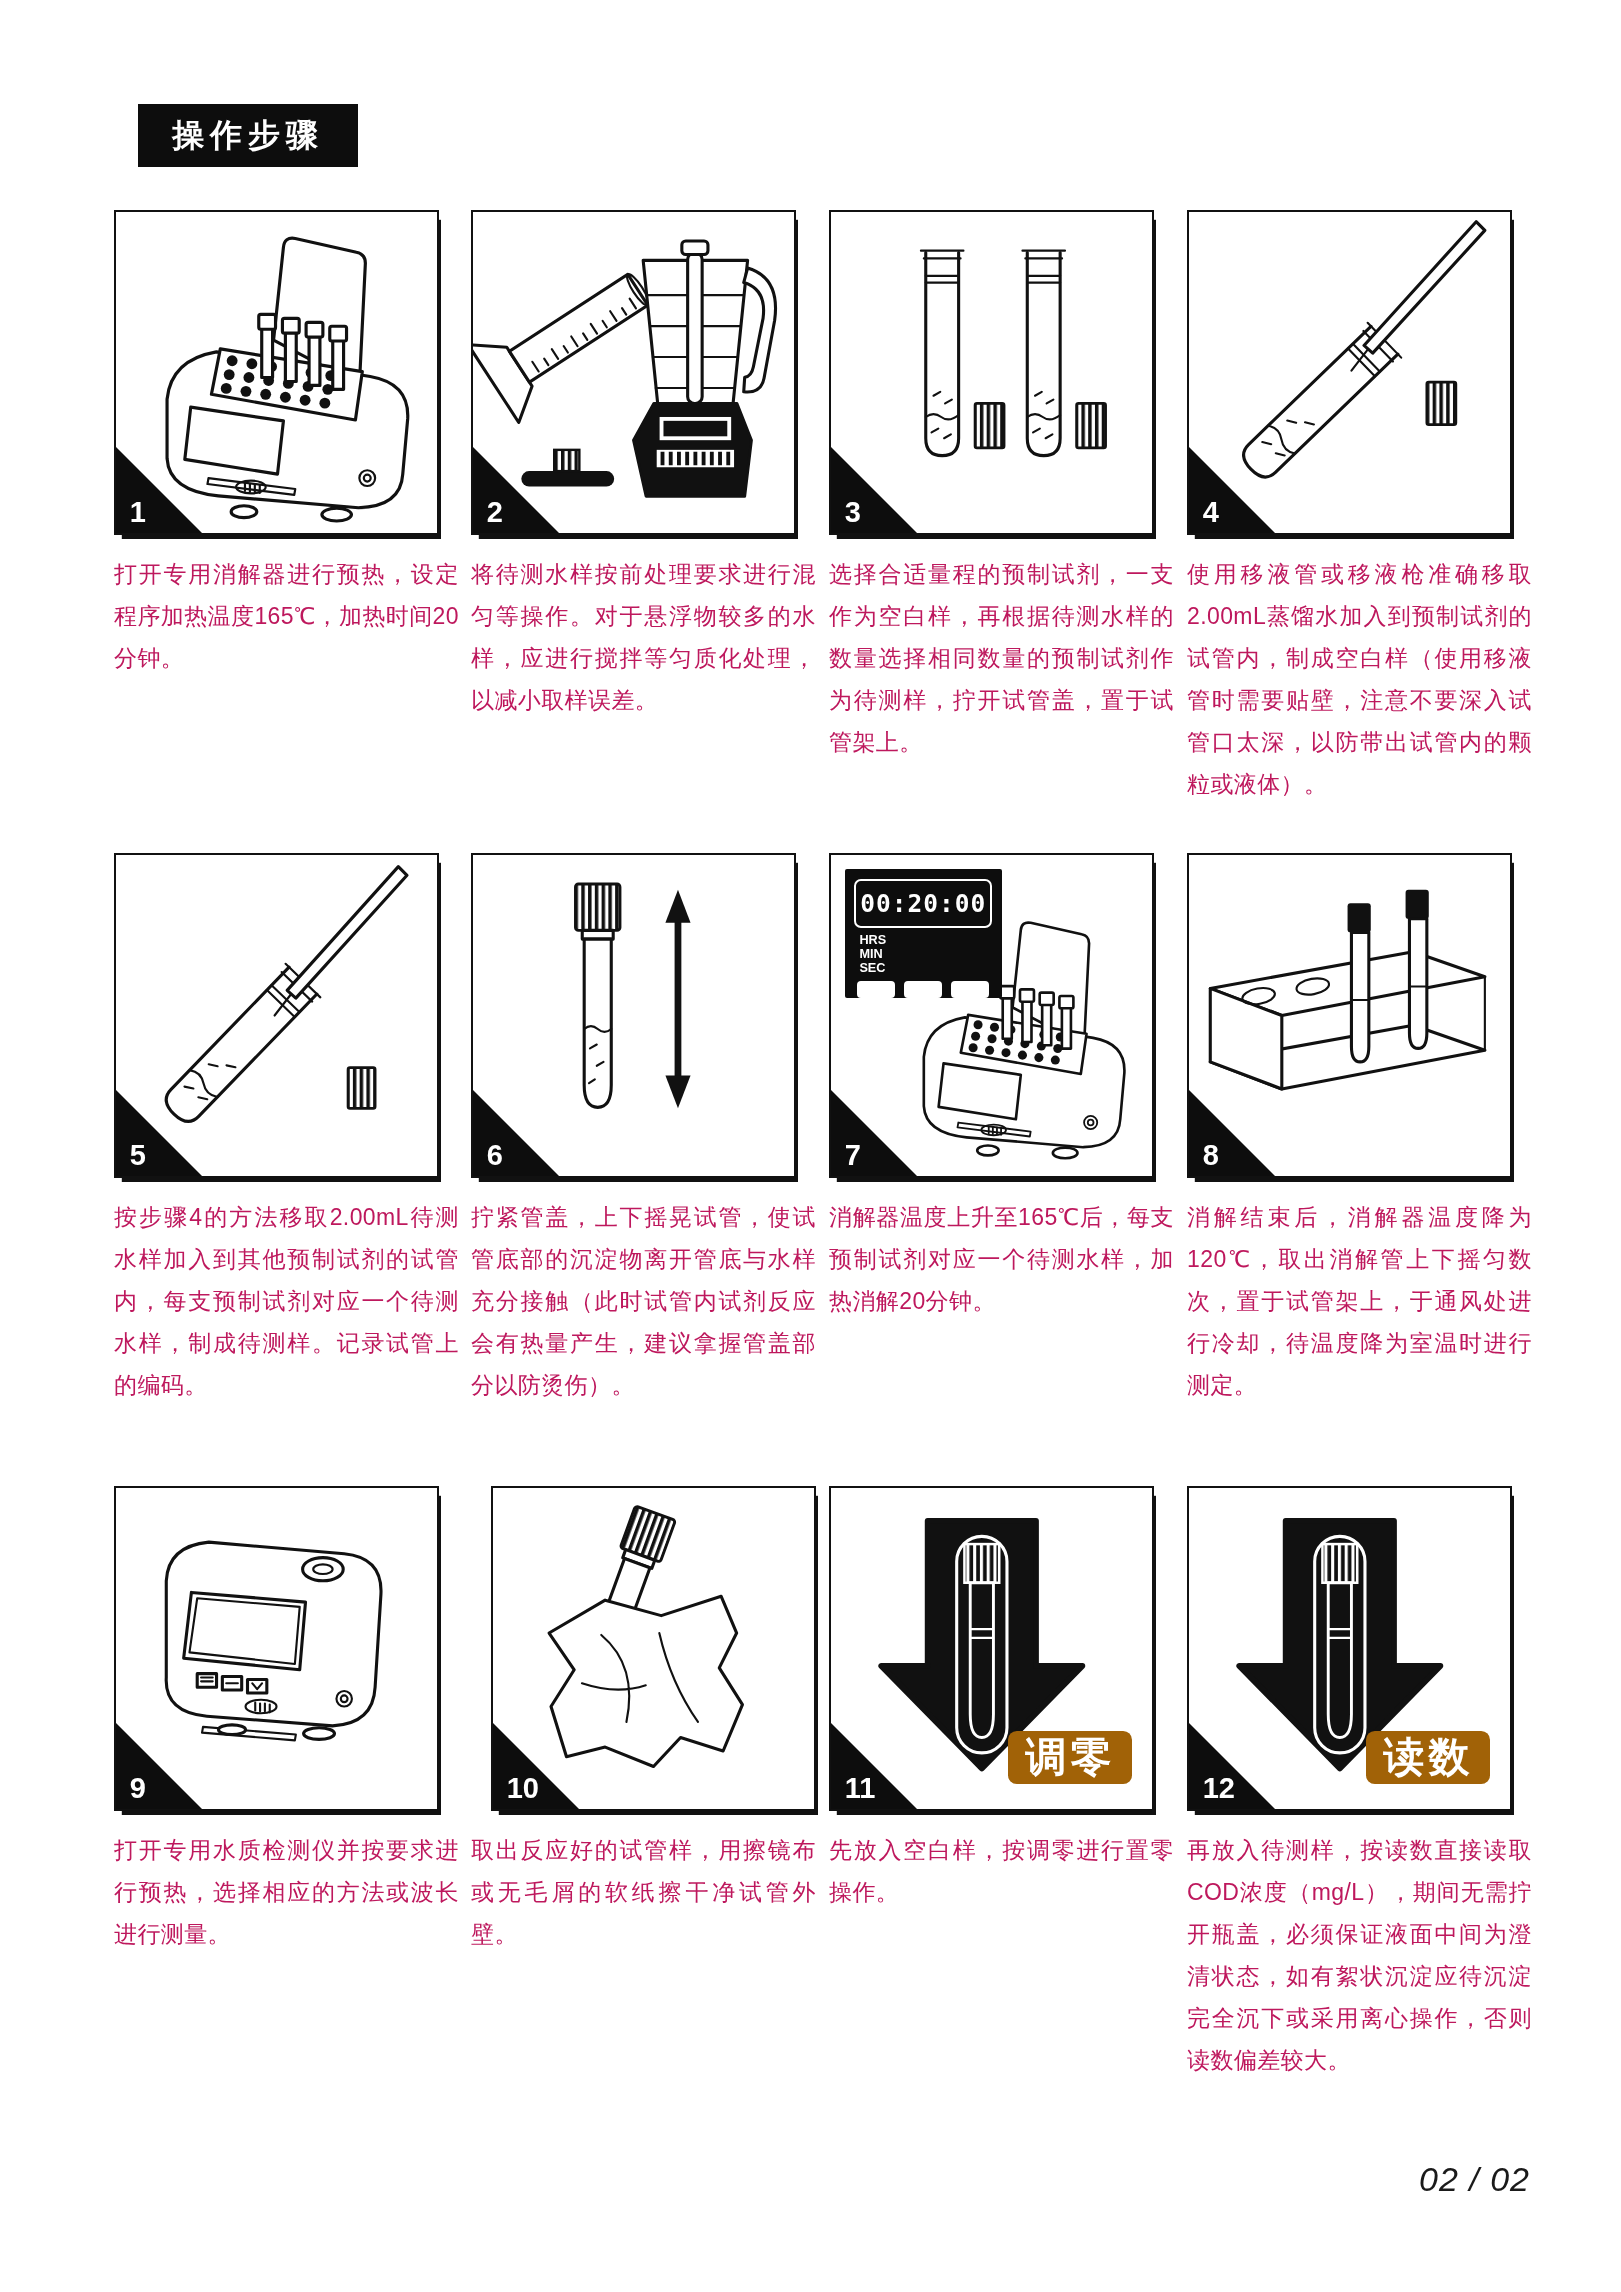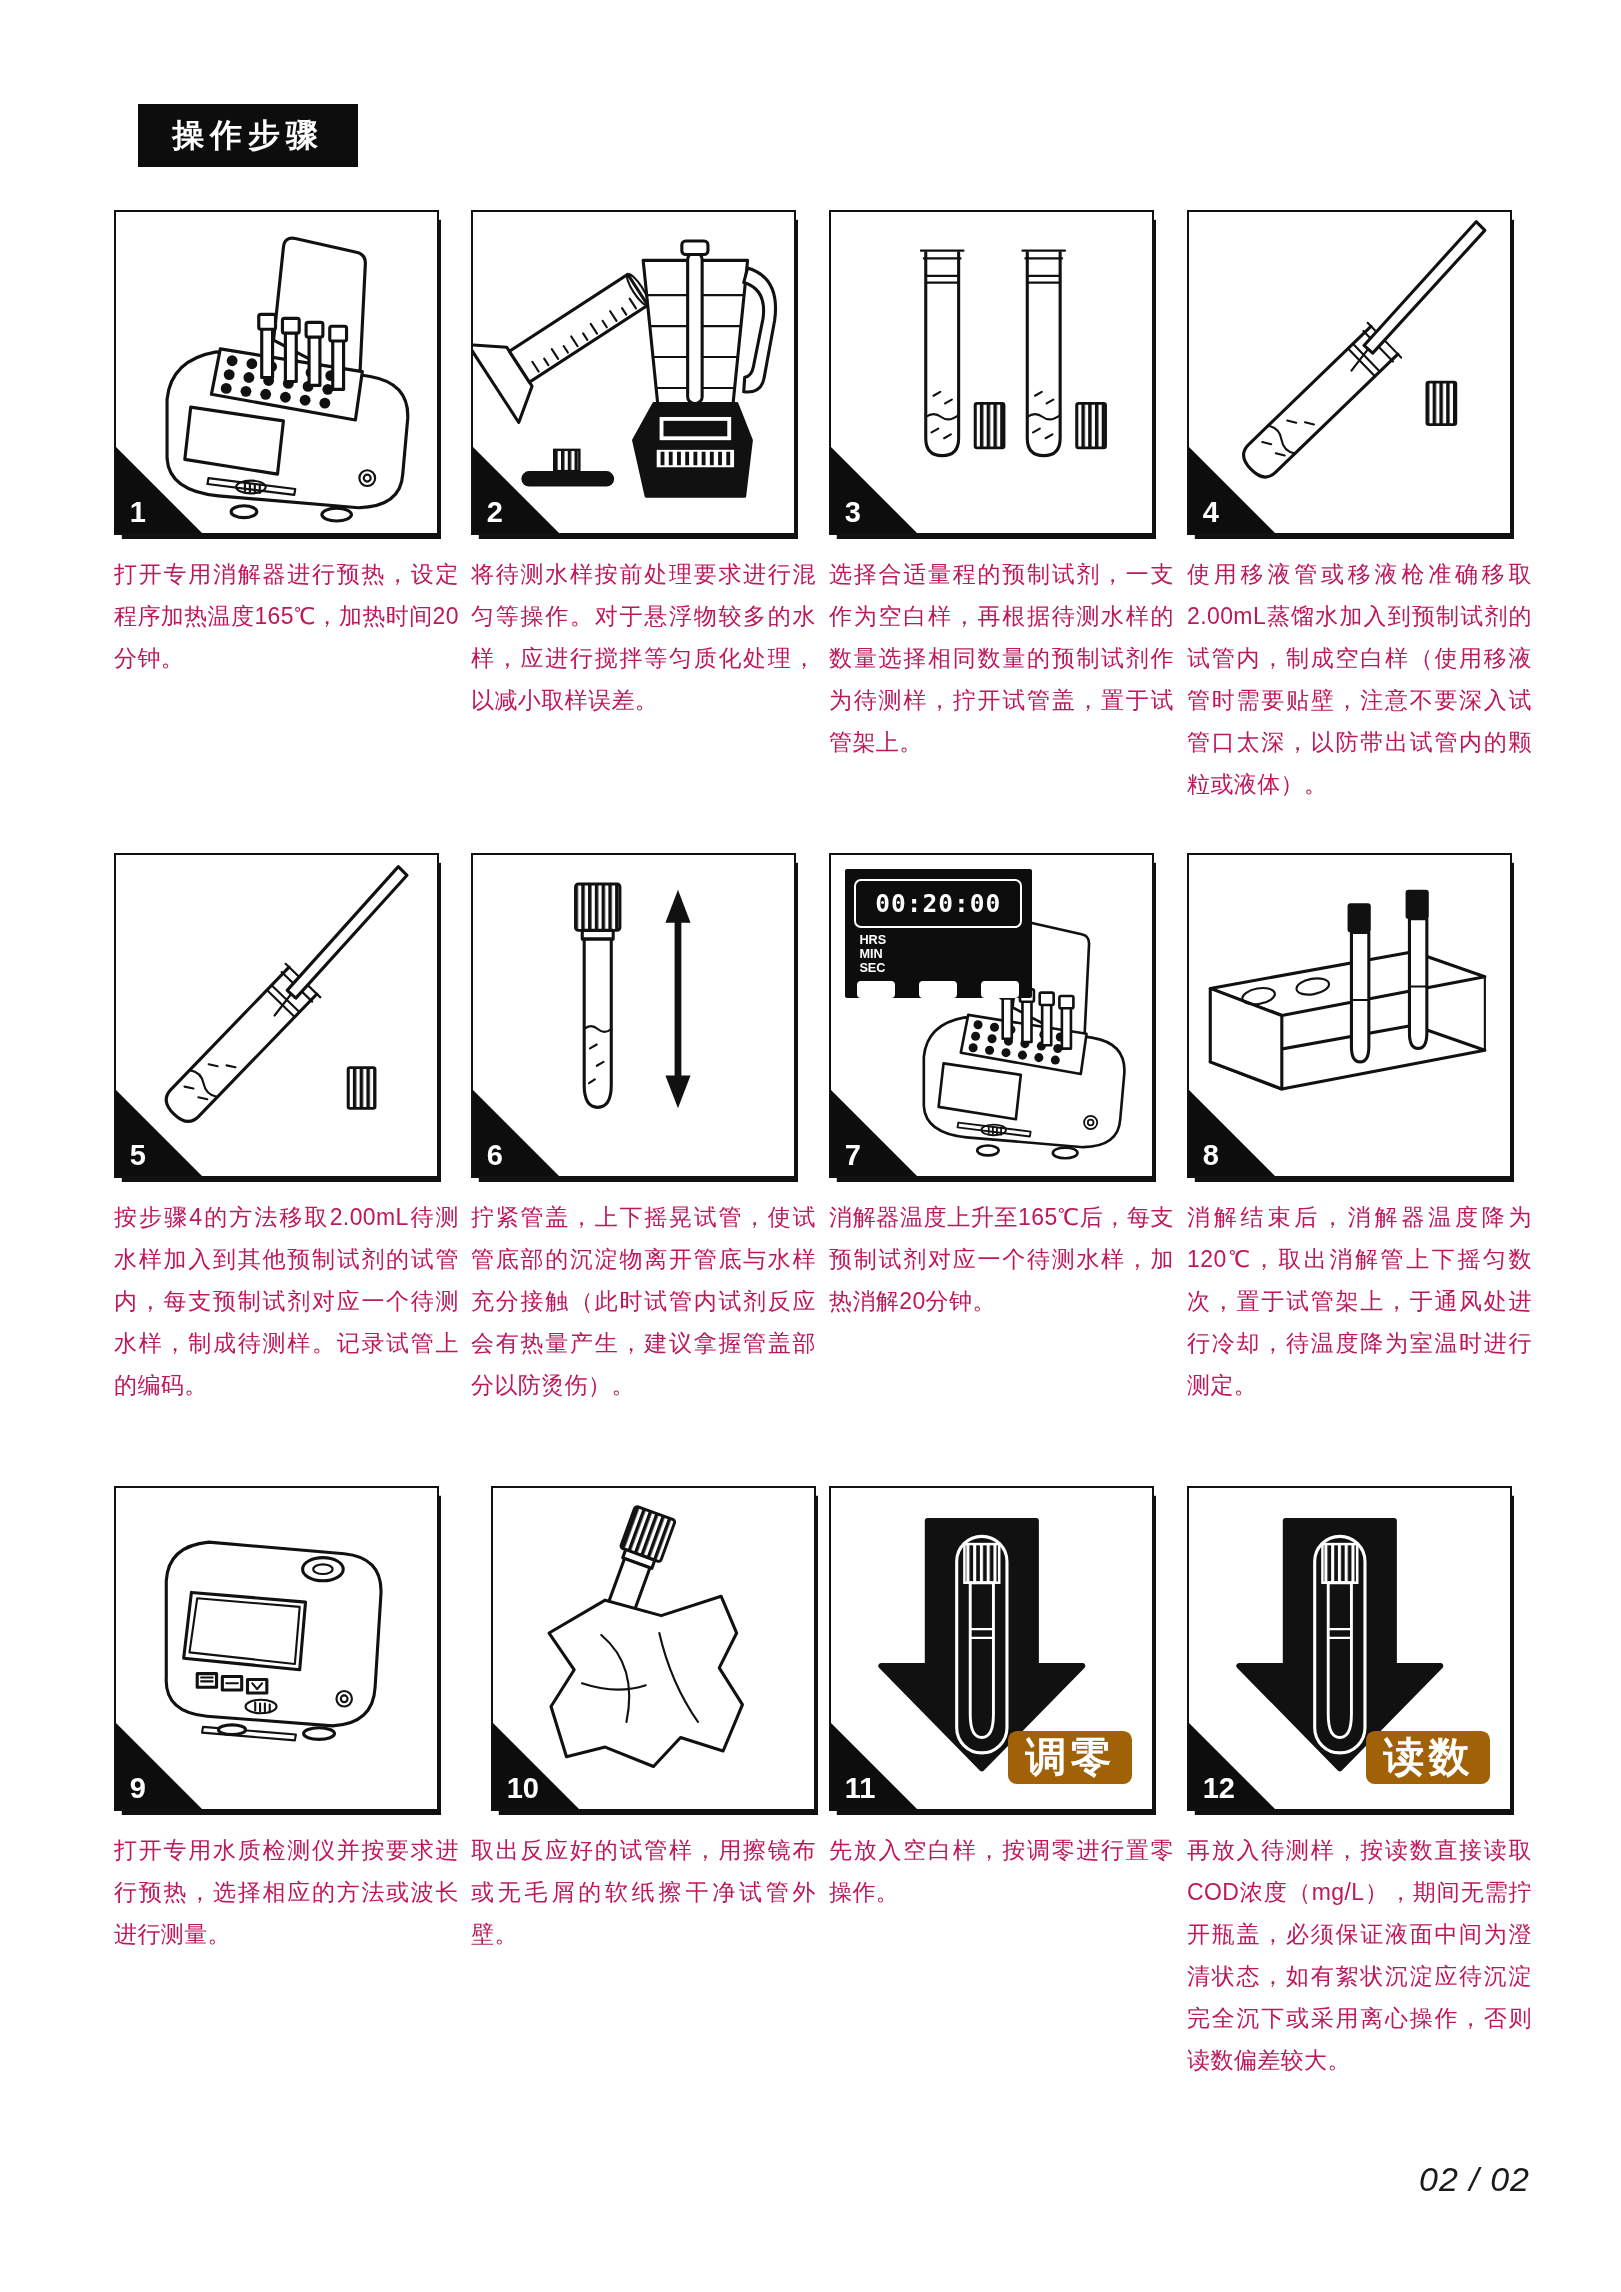--- a/index.html
+++ b/index.html
@@ -10,21 +10,21 @@
   .cell{position:absolute;width:325px;height:325px;border:2.9px solid #111;box-sizing:border-box;background:#fff;
         box-shadow:4.9px 6.9px 0 -2.9px #111;}
   .cell svg{position:absolute;left:0;top:0;width:100%;height:100%;}
   .badge{position:absolute;left:0;bottom:0;width:86px;height:86px;background:#0d0d0d;
          clip-path:polygon(0 0,100% 100%,0 100%);}
   .badge span{position:absolute;left:13.7px;bottom:3.9px;color:#fff;font-weight:bold;font-size:29px;}
   .txt{position:absolute;width:345px;font-size:23px;line-height:42px;text-align:justify;
        letter-spacing:0.4px;color:#be185d;}
   .pagenum{position:absolute;left:1419px;top:2160px;font-size:34px;font-style:italic;color:#1a1a1a;letter-spacing:1px;}
   
-  .timer{position:absolute;left:13.7px;top:13.7px;width:187px;height:129px;background:#0d0d0d;border-radius:2px;z-index:2;}
+  .timer{position:absolute;left:13.7px;top:13.7px;width:157px;height:129px;background:#0d0d0d;border-radius:2px;z-index:2;}
   .tdisp{margin:10.8px 9.8px 0;height:45px;border:2.9px solid #fff;border-radius:6.9px;display:flex;align-items:center;
          justify-content:center;color:#fff;font-family:"DejaVu Sans Mono",monospace;font-weight:bold;font-size:24.5px;letter-spacing:1px;}
   .tunits{display:flex;justify-content:space-between;padding:4.9px 14.7px 0;color:#fff;font-size:12.7px;font-weight:bold;flex-direction:column;}
   .tbtns{display:flex;justify-content:space-between;padding:5.9px 12.7px 0;}
   .tbtn{width:38px;height:16.7px;background:#fff;border-radius:3.9px;}
   
   .chip{position:absolute;right:19.6px;bottom:25.5px;width:124px;height:53px;background:#a16207;border-radius:8.8px;color:#fff;
         display:flex;align-items:center;justify-content:center;font-size:41px;font-weight:bold;letter-spacing:3.9px;z-index:2;}
   
   .ln{stroke:#111;stroke-width:3.2;fill:#fff;stroke-linejoin:round;stroke-linecap:round;}

